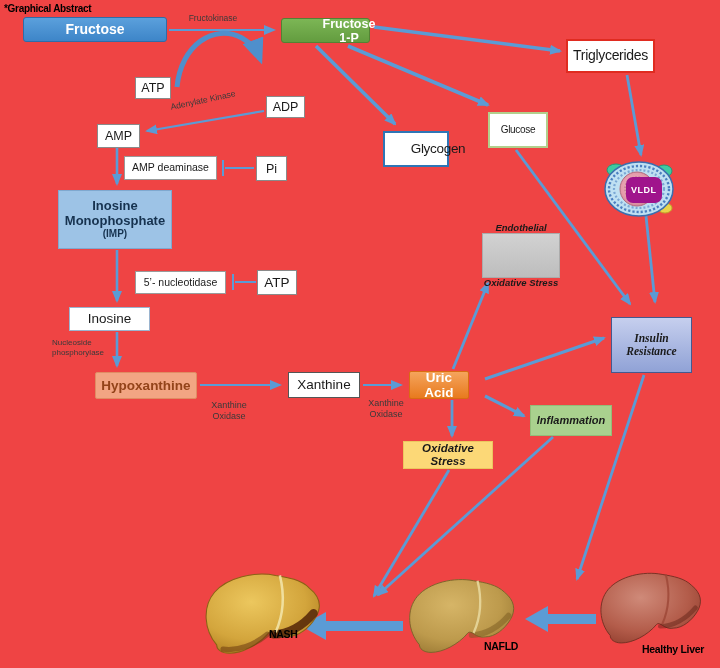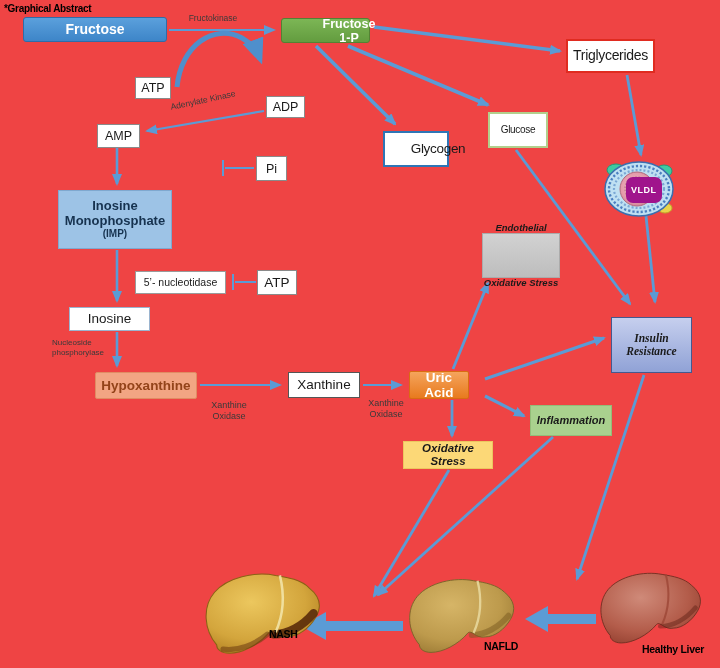--- a/index.html
+++ b/index.html
@@ -140,20 +140,21 @@
   <div class="box f1p" style="left:281px; top:18px; width:89px; height:25px;">Fructose 1-P</div>
 
   <div class="box plain" style="left:135px; top:77px; width:36px; height:22px;">ATP</div>
 
   <div class="box plain" style="left:266px; top:96px; width:39px; height:22px;">ADP</div>
 
   <div class="lbl enz rot" style="left:160px; top:95px; width:86px;">Adenylate Kinase</div>
 
   <div class="box plain" style="left:97px; top:124px; width:43px; height:24px;">AMP</div>
 
+  <div class="box thinbrd" style="left:124px; top:156px; width:93px; height:24px;">AMP deaminase</div>
 
   <div class="box plain" style="left:256px; top:156px; width:31px; height:25px;">Pi</div>
 
   <div class="box imp" style="left:58px; top:190px; width:114px; height:59px;">
     <span>Inosine</span>
     <span>Monophosphate</span>
     <small>(IMP)</small>
   </div>
 
   <div class="box thinbrd" style="left:135px; top:271px; width:91px; height:23px;">5’- nucleotidase</div>

